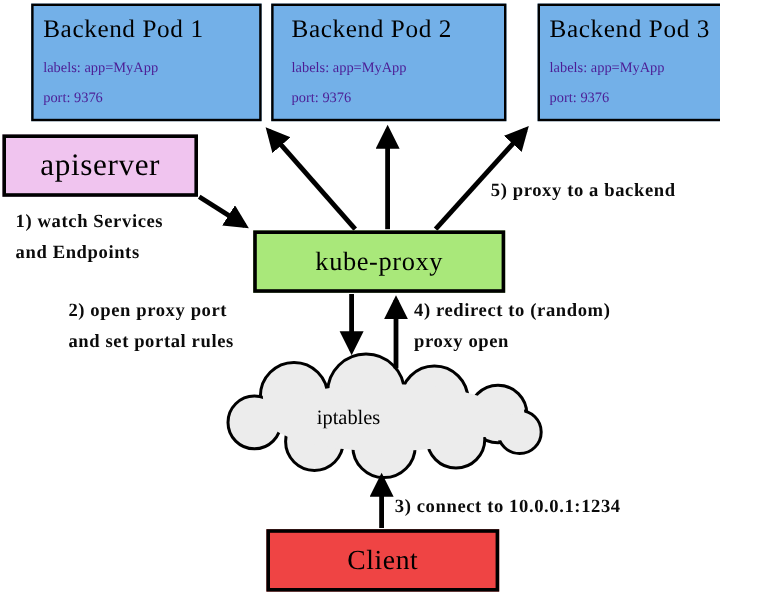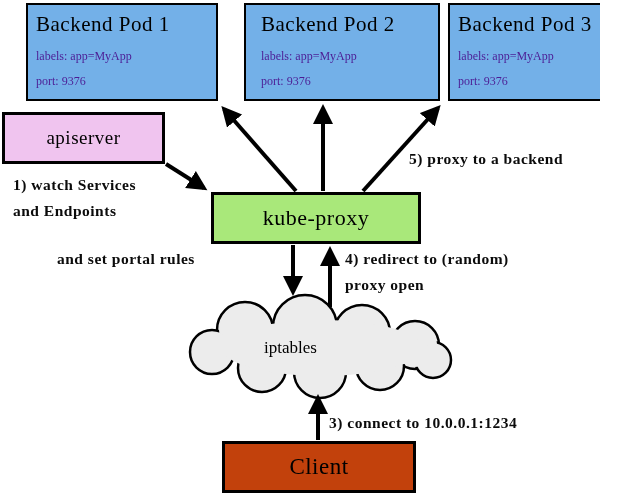--- a/index.html
+++ b/index.html
@@ -20,37 +20,37 @@
   }
   .pod-title{
     font-size:21px;line-height:30px;letter-spacing:.5px;color:#000;
     white-space:nowrap;
   }
   .pod-line{
     font-size:12px;line-height:25px;color:#4c1d95;white-space:nowrap;
   }
   .pod-body{margin-top:5px;}
   #pod1{left:26px;}
-  #pod2{left:244px;width:196px;padding-left:15px;}
+  #pod2{left:226px;width:196px;padding-left:15px;}
   #pod3{left:448px;width:183px;}
   .label-box{
     display:flex;align-items:center;justify-content:center;
     color:#000;white-space:nowrap;
   }
   #apiserver{
     left:2px;top:112px;width:163px;height:52px;
-    background:#f0c4ef;font-size:19px;letter-spacing:.5px;
+    background:#f0c4ef;font-size:26px;letter-spacing:.5px;
   }
   #kubeproxy{
     left:211px;top:192px;width:210px;height:52px;
     background:#a9e87a;font-size:22px;letter-spacing:.5px;
   }
   #client{
     left:222px;top:441px;width:194px;height:52px;
-    background:#c2410c;font-size:23px;letter-spacing:.5px;
+    background:#ef4444;font-size:23px;letter-spacing:.5px;
   }
   
   #iptables-label{
     position:absolute;left:264px;top:338px;width:104px;
     font-size:17px;color:#000;
   }
   
   .note{
     position:absolute;
     font-weight:bold;font-size:15.5px;line-height:26px;
@@ -138,20 +138,21 @@
   <div class="box label-box" id="apiserver">apiserver</div>
   <div class="box label-box" id="kubeproxy">kube-proxy</div>
   <div class="box label-box" id="client">Client</div>
   <div id="iptables-label">iptables</div>
 
   <div class="note" id="note1">
     <div>1) watch Services</div>
     <div>and Endpoints</div>
   </div>
   <div class="note" id="note2">
+    <div>2) open proxy port</div>
     <div>and set portal rules</div>
   </div>
   <div class="note" id="note3">
     <div>3) connect to 10.0.0.1:1234</div>
   </div>
   <div class="note" id="note4">
     <div>4) redirect to (random)</div>
     <div>proxy open</div>
   </div>
   <div class="note" id="note5">

